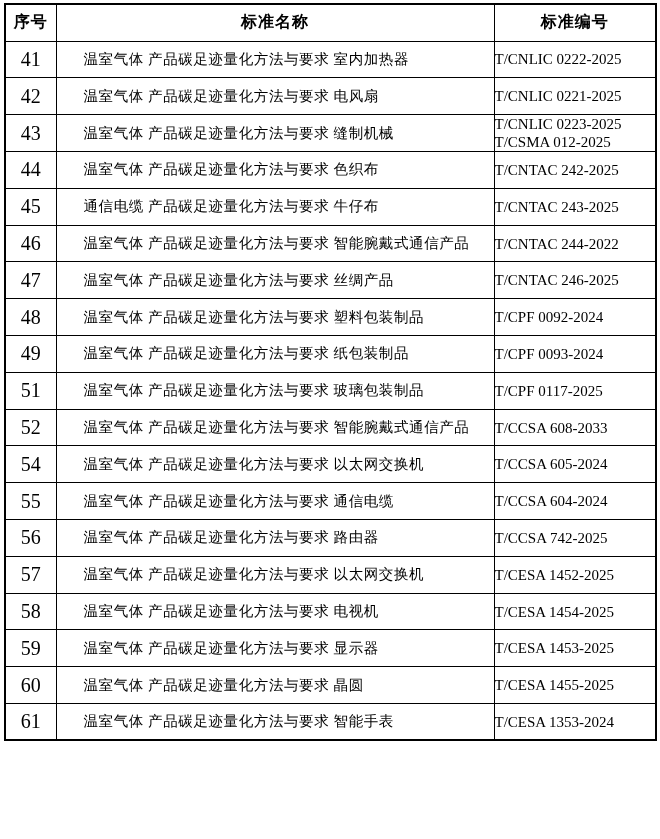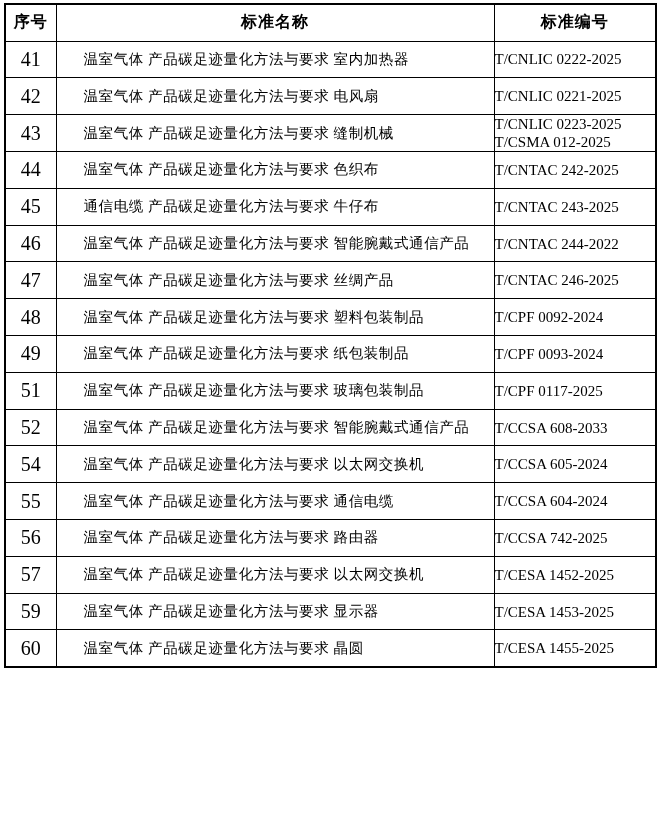--- a/index.html
+++ b/index.html
@@ -197,32 +197,46 @@
   </tr>
 
   <tr>
     <td class="col-num">57</td>
     <td class="col-name">温室气体 产品碳足迹量化方法与要求 以太网交换机</td>
     <td class="col-code">
             <div>T/CESA 1452-2025</div>
           </td>
   </tr>
 
+  <tr>
+    <td class="col-num">58</td>
+    <td class="col-name">温室气体 产品碳足迹量化方法与要求 电视机</td>
+    <td class="col-code">
+            <div>T/CESA 1454-2025</div>
+          </td>
+  </tr>
 
   <tr>
     <td class="col-num">59</td>
     <td class="col-name">温室气体 产品碳足迹量化方法与要求 显示器</td>
     <td class="col-code">
             <div>T/CESA 1453-2025</div>
           </td>
   </tr>
 
   <tr>
     <td class="col-num">60</td>
     <td class="col-name">温室气体 产品碳足迹量化方法与要求 晶圆</td>
     <td class="col-code">
             <div>T/CESA 1455-2025</div>
           </td>
   </tr>
 
+  <tr>
+    <td class="col-num">61</td>
+    <td class="col-name">温室气体 产品碳足迹量化方法与要求 智能手表</td>
+    <td class="col-code">
+            <div>T/CESA 1353-2024</div>
+          </td>
+  </tr>
 </tbody>
   </table>
 </div>
 
 </body></html>

